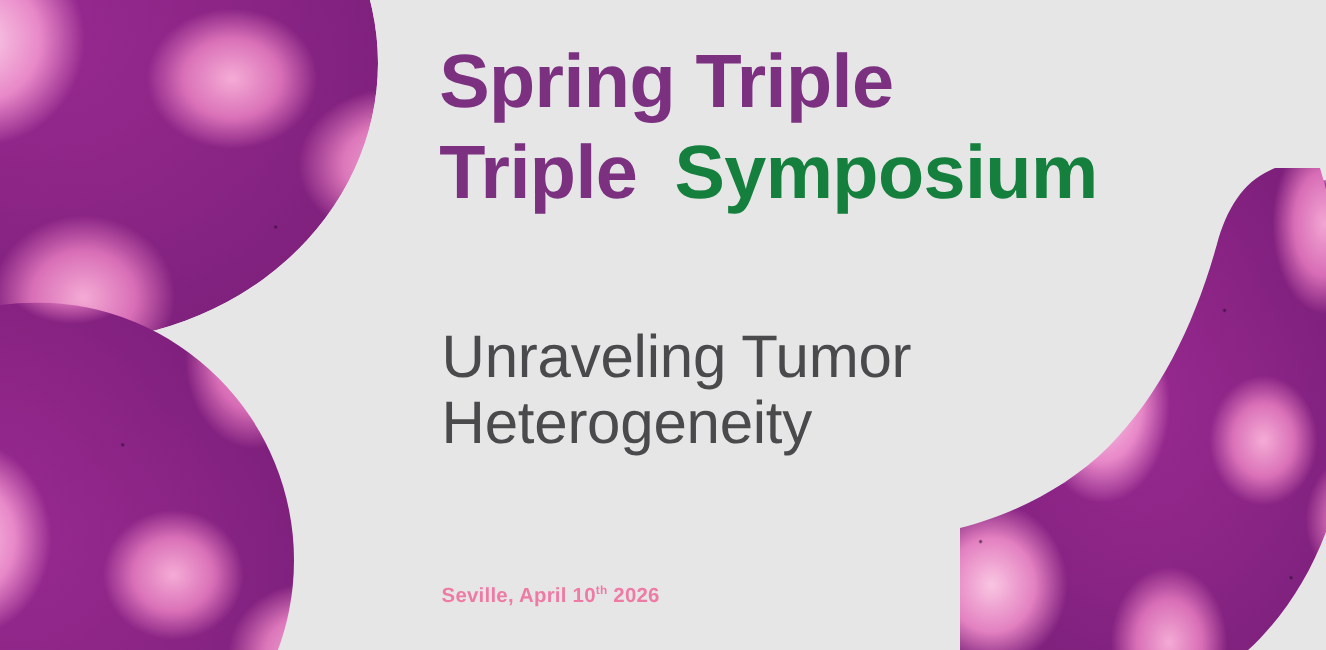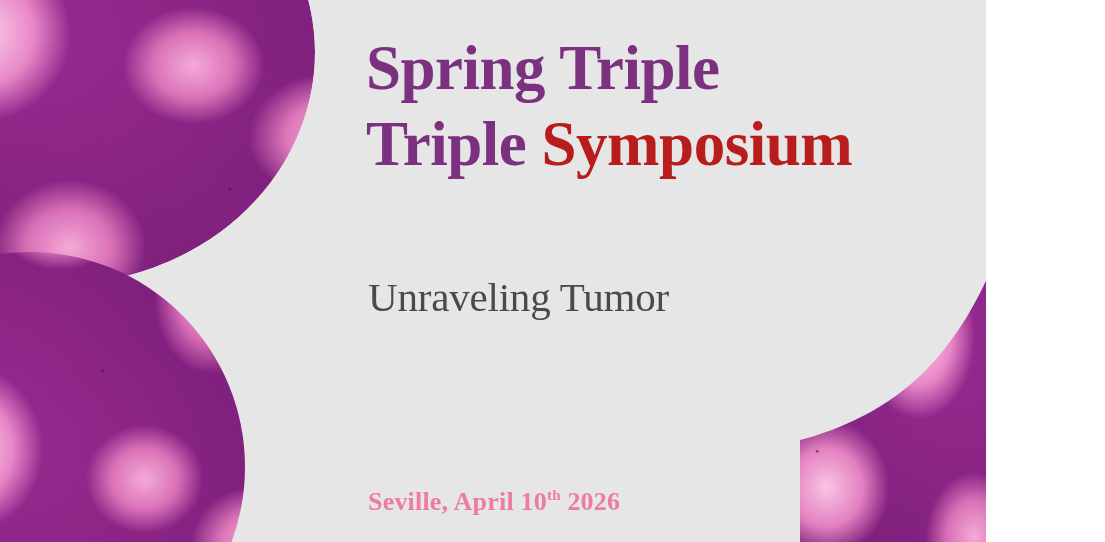--- a/index.html
+++ b/index.html
@@ -3,25 +3,25 @@
 <meta charset="utf-8">
 <style>
   html, body {
     margin: 0;
     padding: 0;
     background: #ffffff;
   }
 
   #poster {
     position: relative;
-    width: 986px;
+    width: 1105px;
     height: 542px;
     overflow: hidden;
     background: #e6e6e7;
-    font-family: Liberation Serif, serif;
+    font-family: Liberation Sans, sans-serif;
   }
 
   
   .blob {
     position: absolute;
     overflow: hidden;
   }
   .blob .tex {
     position: absolute;
     inset: -20%;
@@ -94,40 +94,40 @@
     position: absolute;
     top: 30px;
     left: 0;
     font-weight: 700;
     font-size: 63px;
     line-height: 76px;
     letter-spacing: -0.5px;
     color: #7b3080;
   }
   #title-block .ln { display: block; white-space: nowrap; }
-  #title-block .accent { color: #b91c1c; }
+  #title-block .accent { color: #15803d; margin-left: 14px; }
 
   #subtitle-block {
     position: absolute;
     top: 270px;
     left: 2px;
     font-weight: 400;
-    font-size: 41px;
+    font-size: 50px;
     line-height: 55px;
     letter-spacing: -0.2px;
     color: #4a4a4c;
   }
   #subtitle-block .ln { display: block; white-space: nowrap; }
 
   #date-line {
     position: absolute;
     top: 487px;
     left: 2px;
     font-weight: 700;
-    font-size: 26px;
+    font-size: 17px;
     letter-spacing: 0.2px;
     color: #ee7ba4;
     white-space: nowrap;
   }
   #date-line sup {
     font-size: 0.58em;
     vertical-align: super;
     line-height: 0;
   }
 </style>
@@ -154,18 +154,19 @@
 
   <div id="content">
 
     <div id="title-block">
       <span class="ln">Spring Triple</span>
       <span class="ln"><span>Triple </span><span class="accent">Symposium</span></span>
     </div>
 
     <div id="subtitle-block">
       <span class="ln">Unraveling Tumor</span>
+      <span class="ln">Heterogeneity</span>
     </div>
 
     <div id="date-line"><span>Seville, April 10</span><sup>th</sup><span> 2026</span></div>
 
   </div>
 </div>
 
 </body></html>

